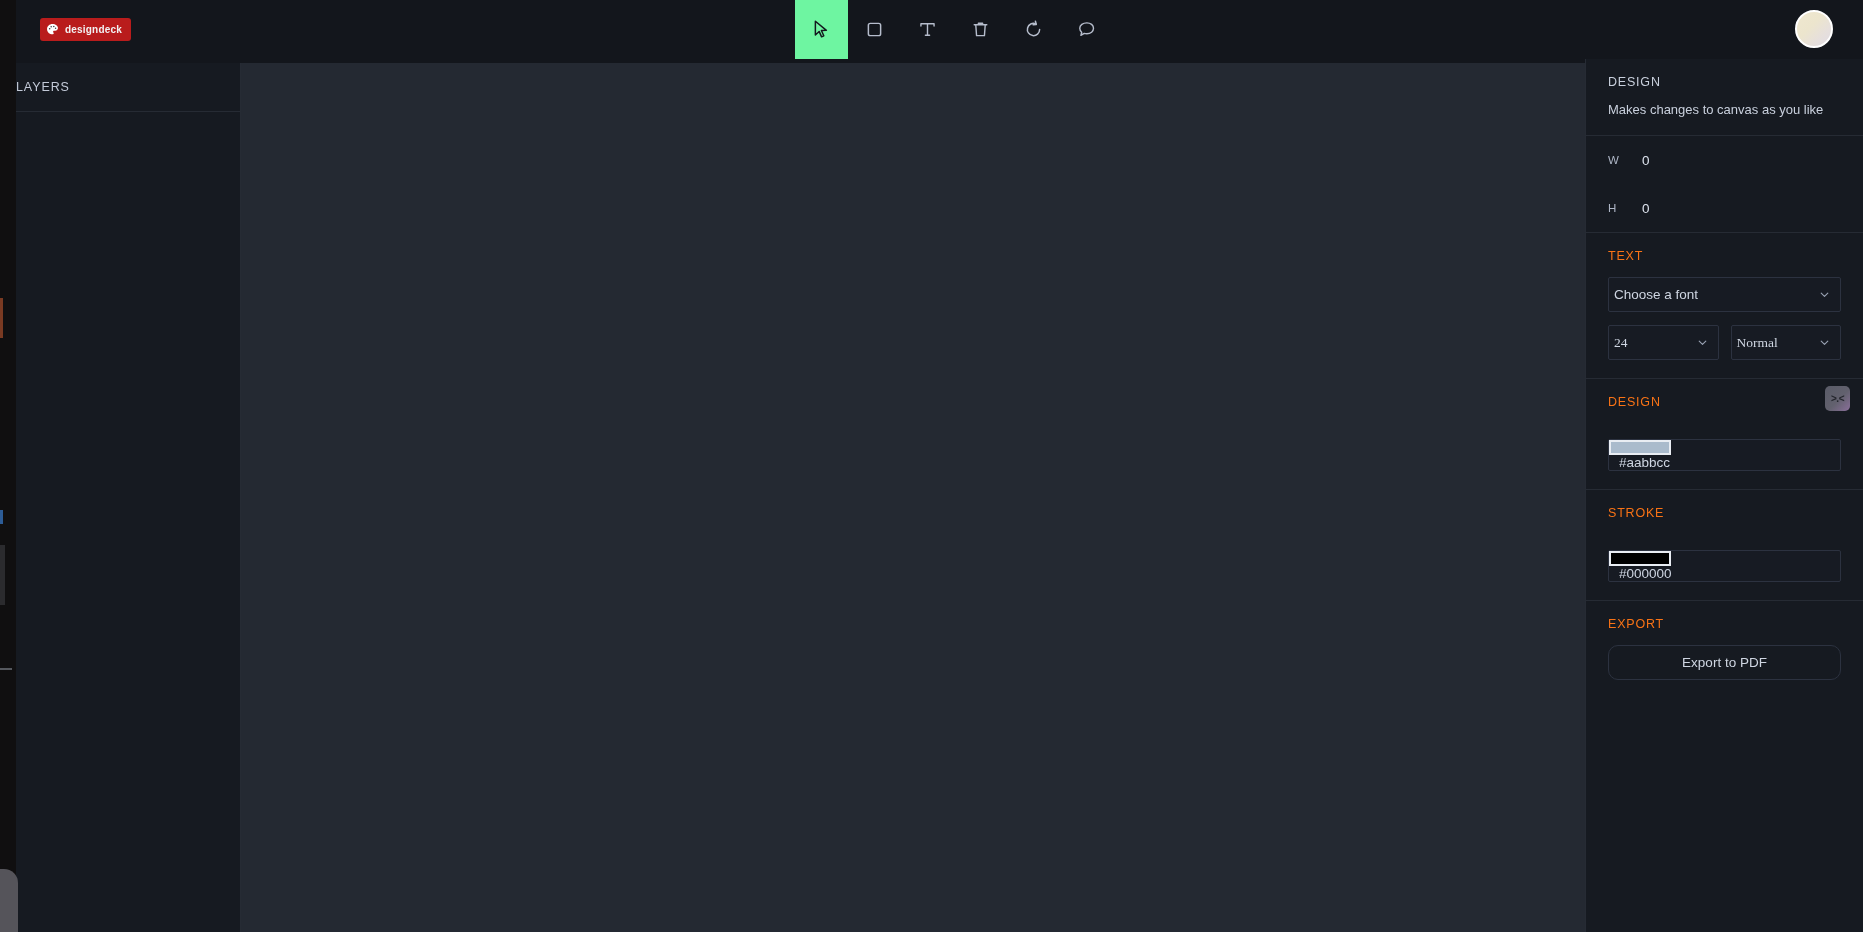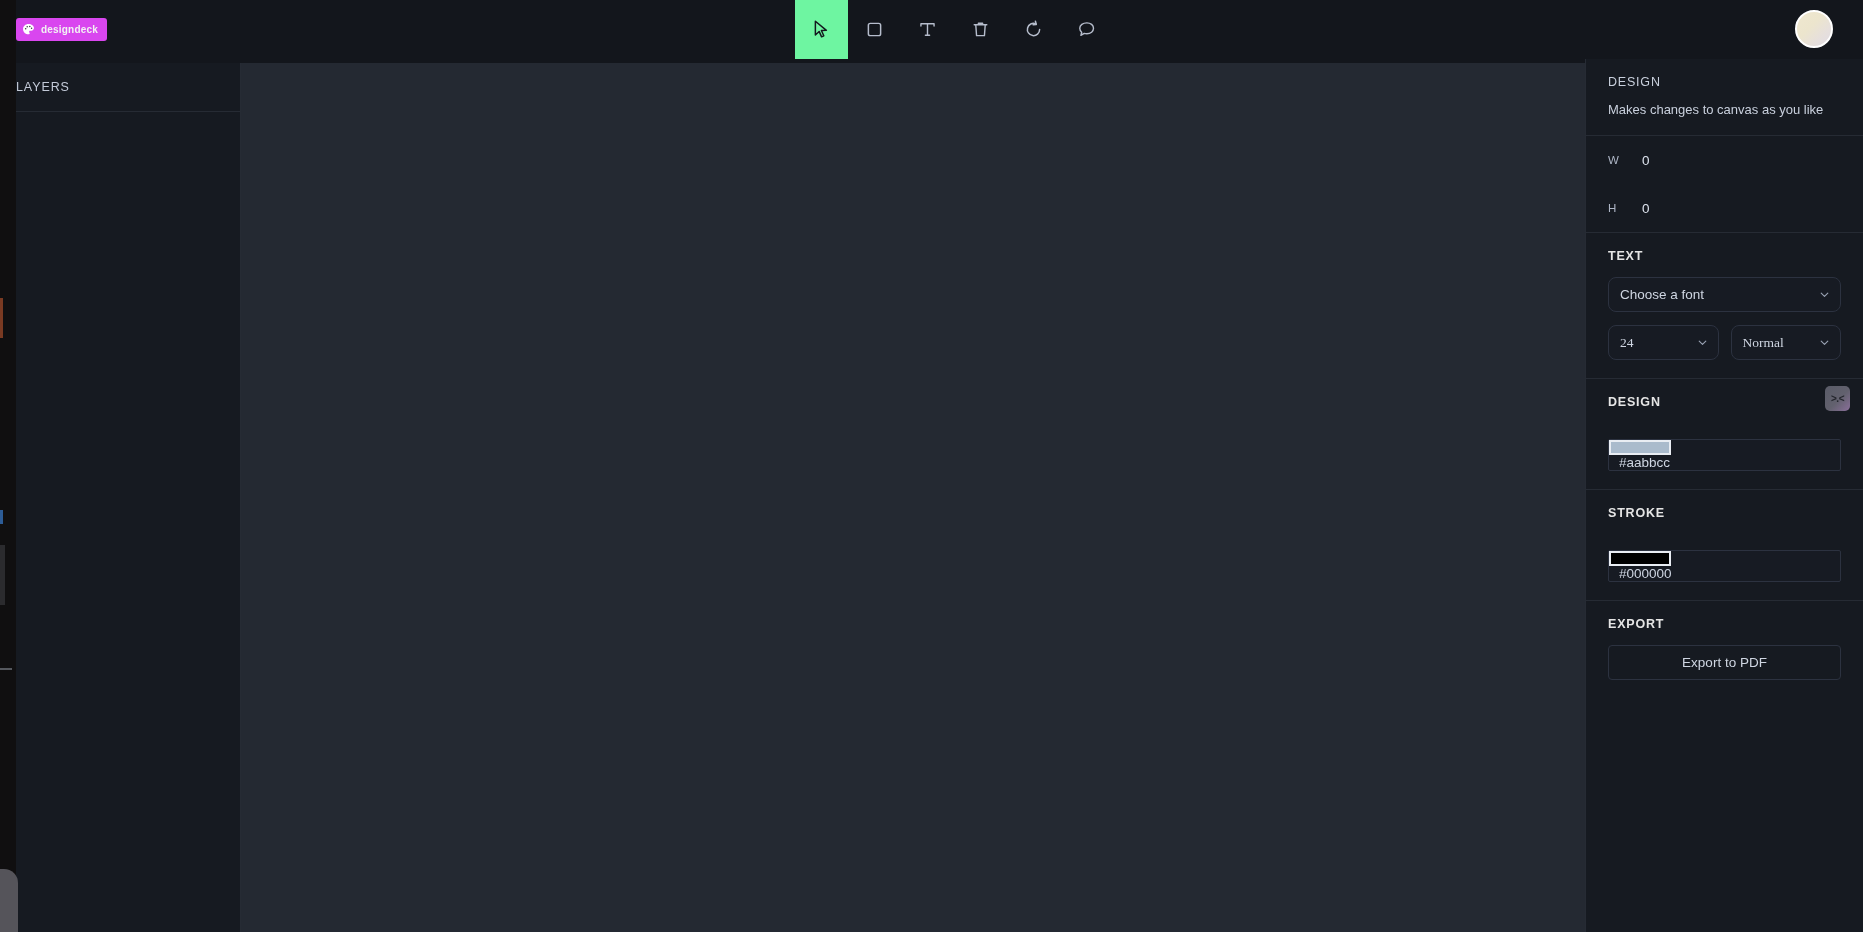--- a/index.html
+++ b/index.html
@@ -36,24 +36,24 @@
     position:absolute; left:-18px; top:869px; width:36px; height:80px;
     background:#55545a; border-radius:14px; z-index:42;
   }
 
   
   .topbar {
     position:absolute; left:0; top:0; width:1863px; height:59px;
     background:#13161c; z-index:20;
   }
   .logo-badge {
-    position:absolute; left:16px; top:18px;
+    position:absolute; left:40px; top:18px;
     height:23px; padding:0 9px 0 6px;
     display:flex; align-items:center; gap:6px;
-    background:#d946ef; border-radius:3px;
+    background:#b91c1c; border-radius:3px;
   }
   .logo-icon { width:13px; height:13px; flex:0 0 13px; display:block; }
   .logo-text {
     color:#f2f2f3; font-size:10px; font-weight:bold;
     letter-spacing:0.2px; line-height:1;
   }
 
   .tools {
     position:absolute; left:795px; top:0;
     display:flex; height:59px; align-items:stretch;
@@ -118,26 +118,26 @@
   .dim-sec { padding:0 22px; border-bottom:1px solid #262b34; }
   .dim-row { display:flex; align-items:center; height:48px; }
   .dim-label {
     width:34px; color:#aeb6c6; font-size:11.5px; letter-spacing:0.4px;
   }
   .dim-value {
     color:#dde3ee; font-size:13.5px; background:transparent;
     border:none; outline:none; width:90px; font-family:inherit;
   }
 
-  .field-label { color:#e5e5e5; font-size:12.5px; letter-spacing:0.8px;font-weight:bold; }
+  .field-label { color:#f97316; font-size:12.5px; letter-spacing:0.8px; }
 
   .select {
     position:relative; margin-top:14px; height:35px;
-    background:#171b23; border:1px solid #2c3240; border-radius:8px;
-    display:flex; align-items:center; padding:0 11px;
+    background:#171b23; border:1px solid #2c3240; border-radius:2px;
+    display:flex; align-items:center; padding:0 5px;
     cursor:pointer;
   }
   .select-text { color:#cfd6e2; font-size:13.5px; }
   .chev {
     position:absolute; right:10px; top:50%;
     width:11px; height:11px; margin-top:-6px;
   }
   .select-row { display:flex; gap:12px; }
   .select-row .select { flex:1; margin-top:13px;font-family:Liberation Serif, serif; }
 
@@ -150,21 +150,21 @@
     box-sizing:border-box; cursor:pointer;
   }
   .color-hex {
     flex:1; display:flex; align-items:center; padding-left:10px;
     color:#cfd6e2; font-size:13.5px; background:transparent;
     border:none; outline:none; font-family:inherit;
   }
 
   .export-btn {
     margin-top:14px; height:35px;
-    border:1px solid #2c3240; border-radius:4px;
+    border:1px solid #2c3240; border-radius:10px;
     display:flex; align-items:center; justify-content:center;
     color:#cfd6e2; font-size:13.5px; cursor:pointer;
     background:transparent;
   }
 
   .face-badge {
     position:absolute; right:13px; top:386px;
     width:25px; height:25px; border-radius:5px;
     background:linear-gradient(135deg,#5a5c68 0%,#62616e 55%,#8a6f9a 100%);
     display:flex; align-items:center; justify-content:center;

